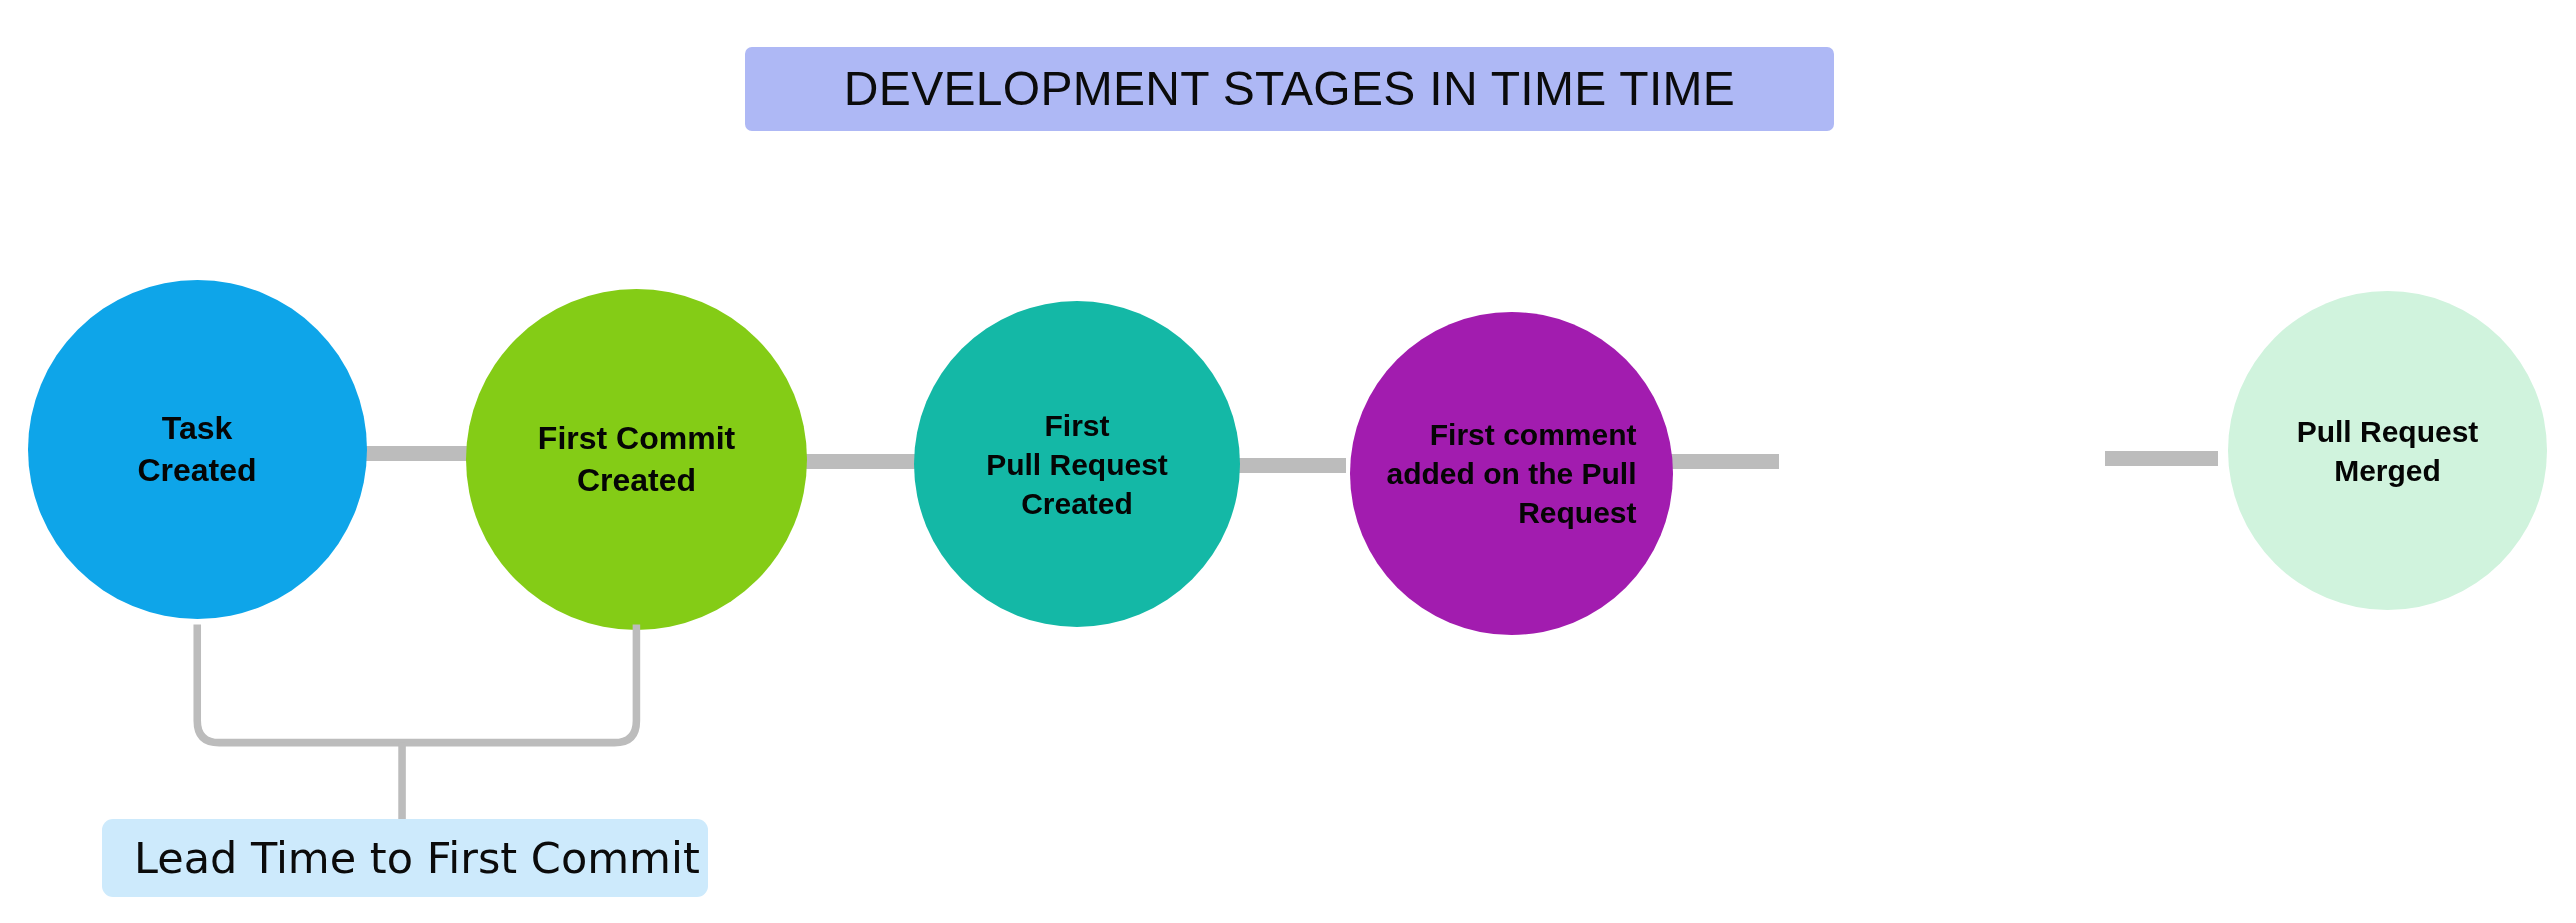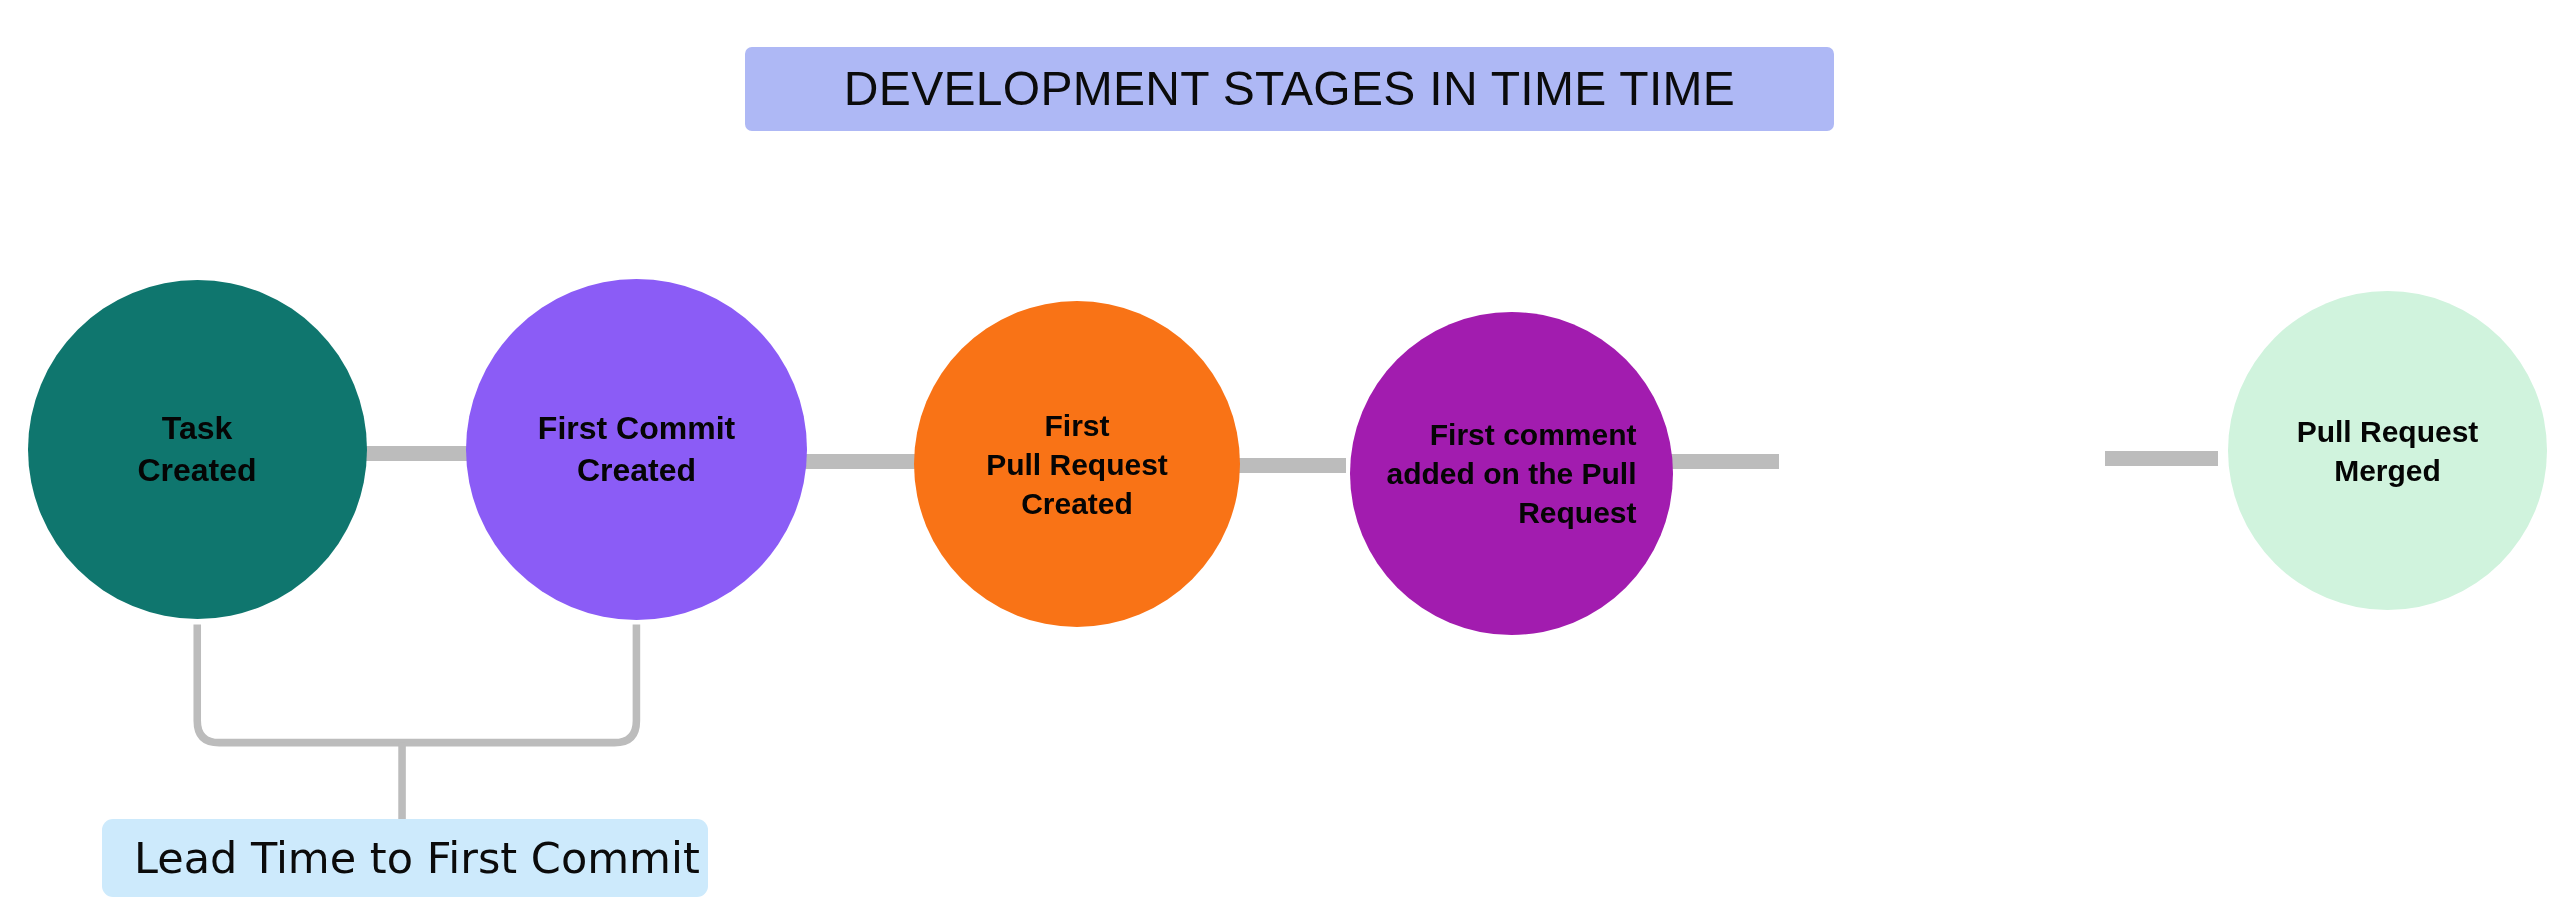--- a/index.html
+++ b/index.html
@@ -123,27 +123,27 @@
 
   <div class="stage-row">
     <div class="connector-bar" id="conn-0" style="left: 364px; top: 446px; width: 106px; background: rgb(188, 188, 188);"></div>
     <div class="connector-bar" id="conn-1" style="left: 804px; top: 454px; width: 111px; background: rgb(188, 188, 188);"></div>
     <div class="connector-bar" id="conn-2" style="left: 1236px; top: 458px; width: 110px; background: rgb(188, 188, 188);"></div>
     <div class="connector-bar" id="conn-3" style="left: 1669px; top: 454px; width: 110px; background: rgb(188, 188, 188);"></div>
     <div class="connector-bar" id="conn-4" style="left: 2105px; top: 451px; width: 113px; background: rgb(188, 188, 188);"></div>
   </div>
 
   <div class="stage-row">
-    <div class="stage-node" id="stage-0" style="left: 27.5px; top: 280px; width: 339px; height: 339px; background: #0f766e;">
+    <div class="stage-node" id="stage-0" style="left: 27.5px; top: 280px; width: 339px; height: 339px; background: #0ea5e9;">
       <span class="stage-label" id="stage-label-0" style="font-size: 32px;">Task<br>Created</span>
     </div>
-    <div class="stage-node" id="stage-1" style="left: 466px; top: 279px; width: 341px; height: 341px; background: #8b5cf6;">
+    <div class="stage-node" id="stage-1" style="left: 466px; top: 289px; width: 341px; height: 341px; background: #84cc16;">
       <span class="stage-label" id="stage-label-1" style="font-size: 32px;">First Commit<br>Created</span>
     </div>
-    <div class="stage-node" id="stage-2" style="left: 914px; top: 301px; width: 326px; height: 326px; background: #f97316;">
+    <div class="stage-node" id="stage-2" style="left: 914px; top: 301px; width: 326px; height: 326px; background: #14b8a6;">
       <span class="stage-label" id="stage-label-2" style="font-size: 30px;">First<br>Pull Request<br>Created</span>
     </div>
     <div class="stage-node" id="stage-3" style="left: 1350px; top: 312px; width: 323px; height: 323px; background: #a21caf; text-align: right;">
       <span class="stage-label" id="stage-label-3" style="font-size: 30px;">First comment<br>added on the Pull<br>Request</span>
     </div>
     <div class="stage-node" id="stage-5" style="left: 2228px; top: 291px; width: 319px; height: 319px; background: rgb(208, 243, 221);">
       <span class="stage-label" id="stage-label-5" style="font-size: 30px;">Pull Request<br>Merged</span>
     </div>
   </div>
 

